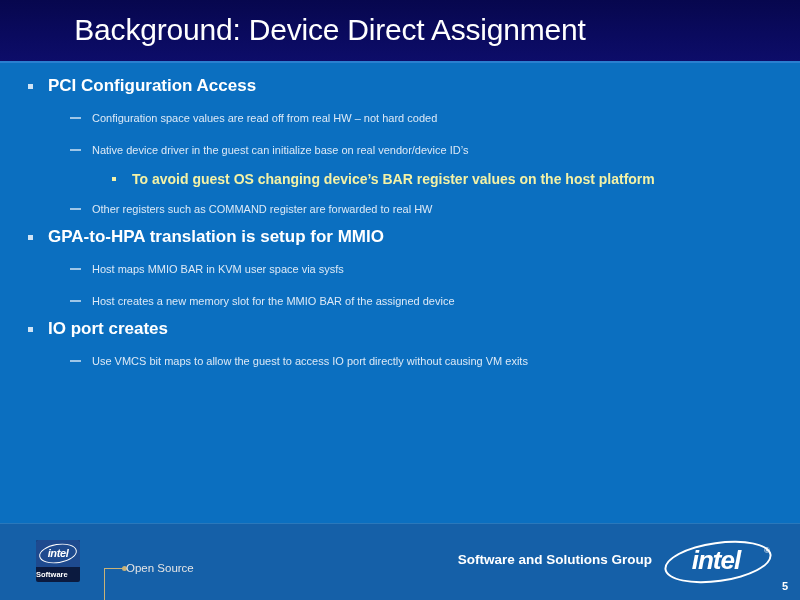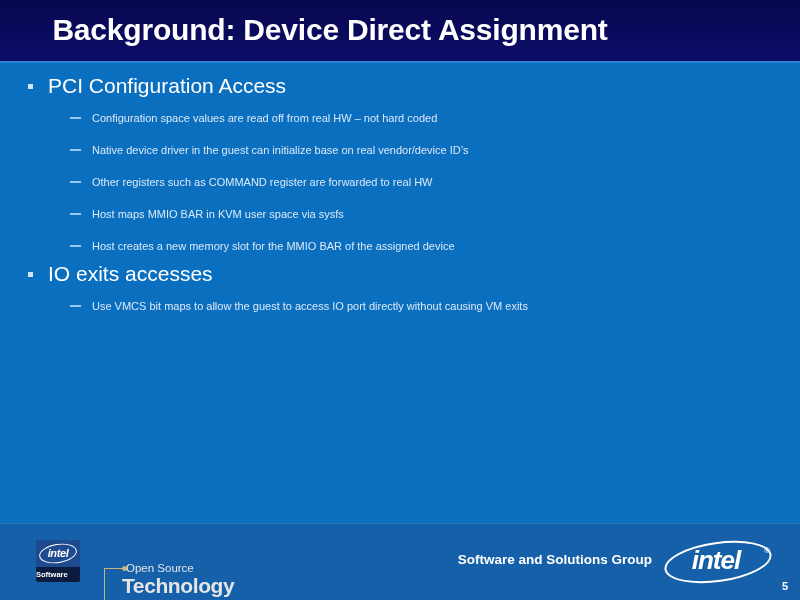--- a/index.html
+++ b/index.html
@@ -34,21 +34,21 @@
     width: 800px; height: 2px;
     background: #2a7fd0;
   }
   .title-text {
     position: absolute;
     left: 0; top: 10px;
     width: 660px;
     text-align: center;
     color: #ffffff;
     font-size: 30px;
-    font-weight: bold;
+    font-weight: normal;
     letter-spacing: -0.2px;
     line-height: 40px;
     white-space: nowrap;
   }
 
   
   .body-area {
     position: absolute;
     left: 0; top: 63px;
     width: 800px;
@@ -79,22 +79,22 @@
     margin-bottom: 2px;
   }
   .lvl1 .marker {
     width: 20px;
     color: #cfe3f5;
     font-size: 11px;
     line-height: 24px;
   }
   .lvl1 .btext {
     color: #ffffff;
-    font-size: 21px;
-    font-weight: normal;
+    font-size: 17px;
+    font-weight: bold;
     line-height: 24px;
   }
 
   
   .lvl2 {
     margin-left: 42px;
     margin-top: 9px;
   }
   .lvl2 .marker {
     width: 22px;
@@ -352,35 +352,43 @@
           <span class="btext">PCI Configuration Access</span>
         </div>
         <div class="bullet-row lvl2">
           <span class="marker"><span class="dash"></span></span>
           <span class="btext">Configuration space values are read off from real HW – not hard coded</span>
         </div>
         <div class="bullet-row lvl2">
           <span class="marker"><span class="dash"></span></span>
           <span class="btext">Native device driver in the guest can initialize base on real vendor/device ID’s</span>
         </div>
+        <div class="bullet-row lvl3">
+          <span class="marker"><span class="sq-sm"></span></span>
+          <span class="btext">To avoid guest OS changing device’s BAR register values on the host platform</span>
+        </div>
         <div class="bullet-row lvl2">
           <span class="marker"><span class="dash"></span></span>
           <span class="btext">Other registers such as COMMAND register are forwarded to real HW</span>
-        </div>
-        <div class="bullet-row lvl2">
-          <span class="marker"><span class="dash"></span></span>
-          <span class="btext">Host maps MMIO BAR in KVM user space via sysfs</span>
-        </div>
-        <div class="bullet-row lvl2">
-          <span class="marker"><span class="dash"></span></span>
-          <span class="btext">Host creates a new memory slot for the MMIO BAR of the assigned device</span>
         </div>
         <div class="bullet-row lvl1">
           <span class="marker"><span class="sq"></span></span>
-          <span class="btext">IO exits accesses</span>
+          <span class="btext">GPA-to-HPA translation is setup for MMIO</span>
+        </div>
+        <div class="bullet-row lvl2">
+          <span class="marker"><span class="dash"></span></span>
+          <span class="btext">Host maps MMIO BAR in KVM user space via sysfs</span>
+        </div>
+        <div class="bullet-row lvl2">
+          <span class="marker"><span class="dash"></span></span>
+          <span class="btext">Host creates a new memory slot for the MMIO BAR of the assigned device</span>
+        </div>
+        <div class="bullet-row lvl1">
+          <span class="marker"><span class="sq"></span></span>
+          <span class="btext">IO port creates</span>
         </div>
         <div class="bullet-row lvl2">
           <span class="marker"><span class="dash"></span></span>
           <span class="btext">Use VMCS bit maps to allow the guest to access IO port directly without causing VM exits</span>
         </div>
       </div>
   </div>
 
   <div class="footer">
     <div class="footer-top-rule"></div>
@@ -398,21 +406,20 @@
 
   <div class="otc">
     <div class="otc-bracket">
       <div class="vline"></div>
       <div class="hline-top"></div>
       <div class="hline-bot"></div>
       <div class="dot-top"></div>
       <div class="dot-bot"></div>
     </div>
     <div class="otc-open">Open Source</div>
-    <div class="otc-tech">Technology</div>
     <div class="otc-center">Center</div>
   </div>
 
   <div class="ssg">Software and Solutions Group</div>
 
   <div class="intel-logo-right">
     <div class="ring2"></div>
     <div class="word2">intel</div>
     <div class="reg">®</div>
   </div>

